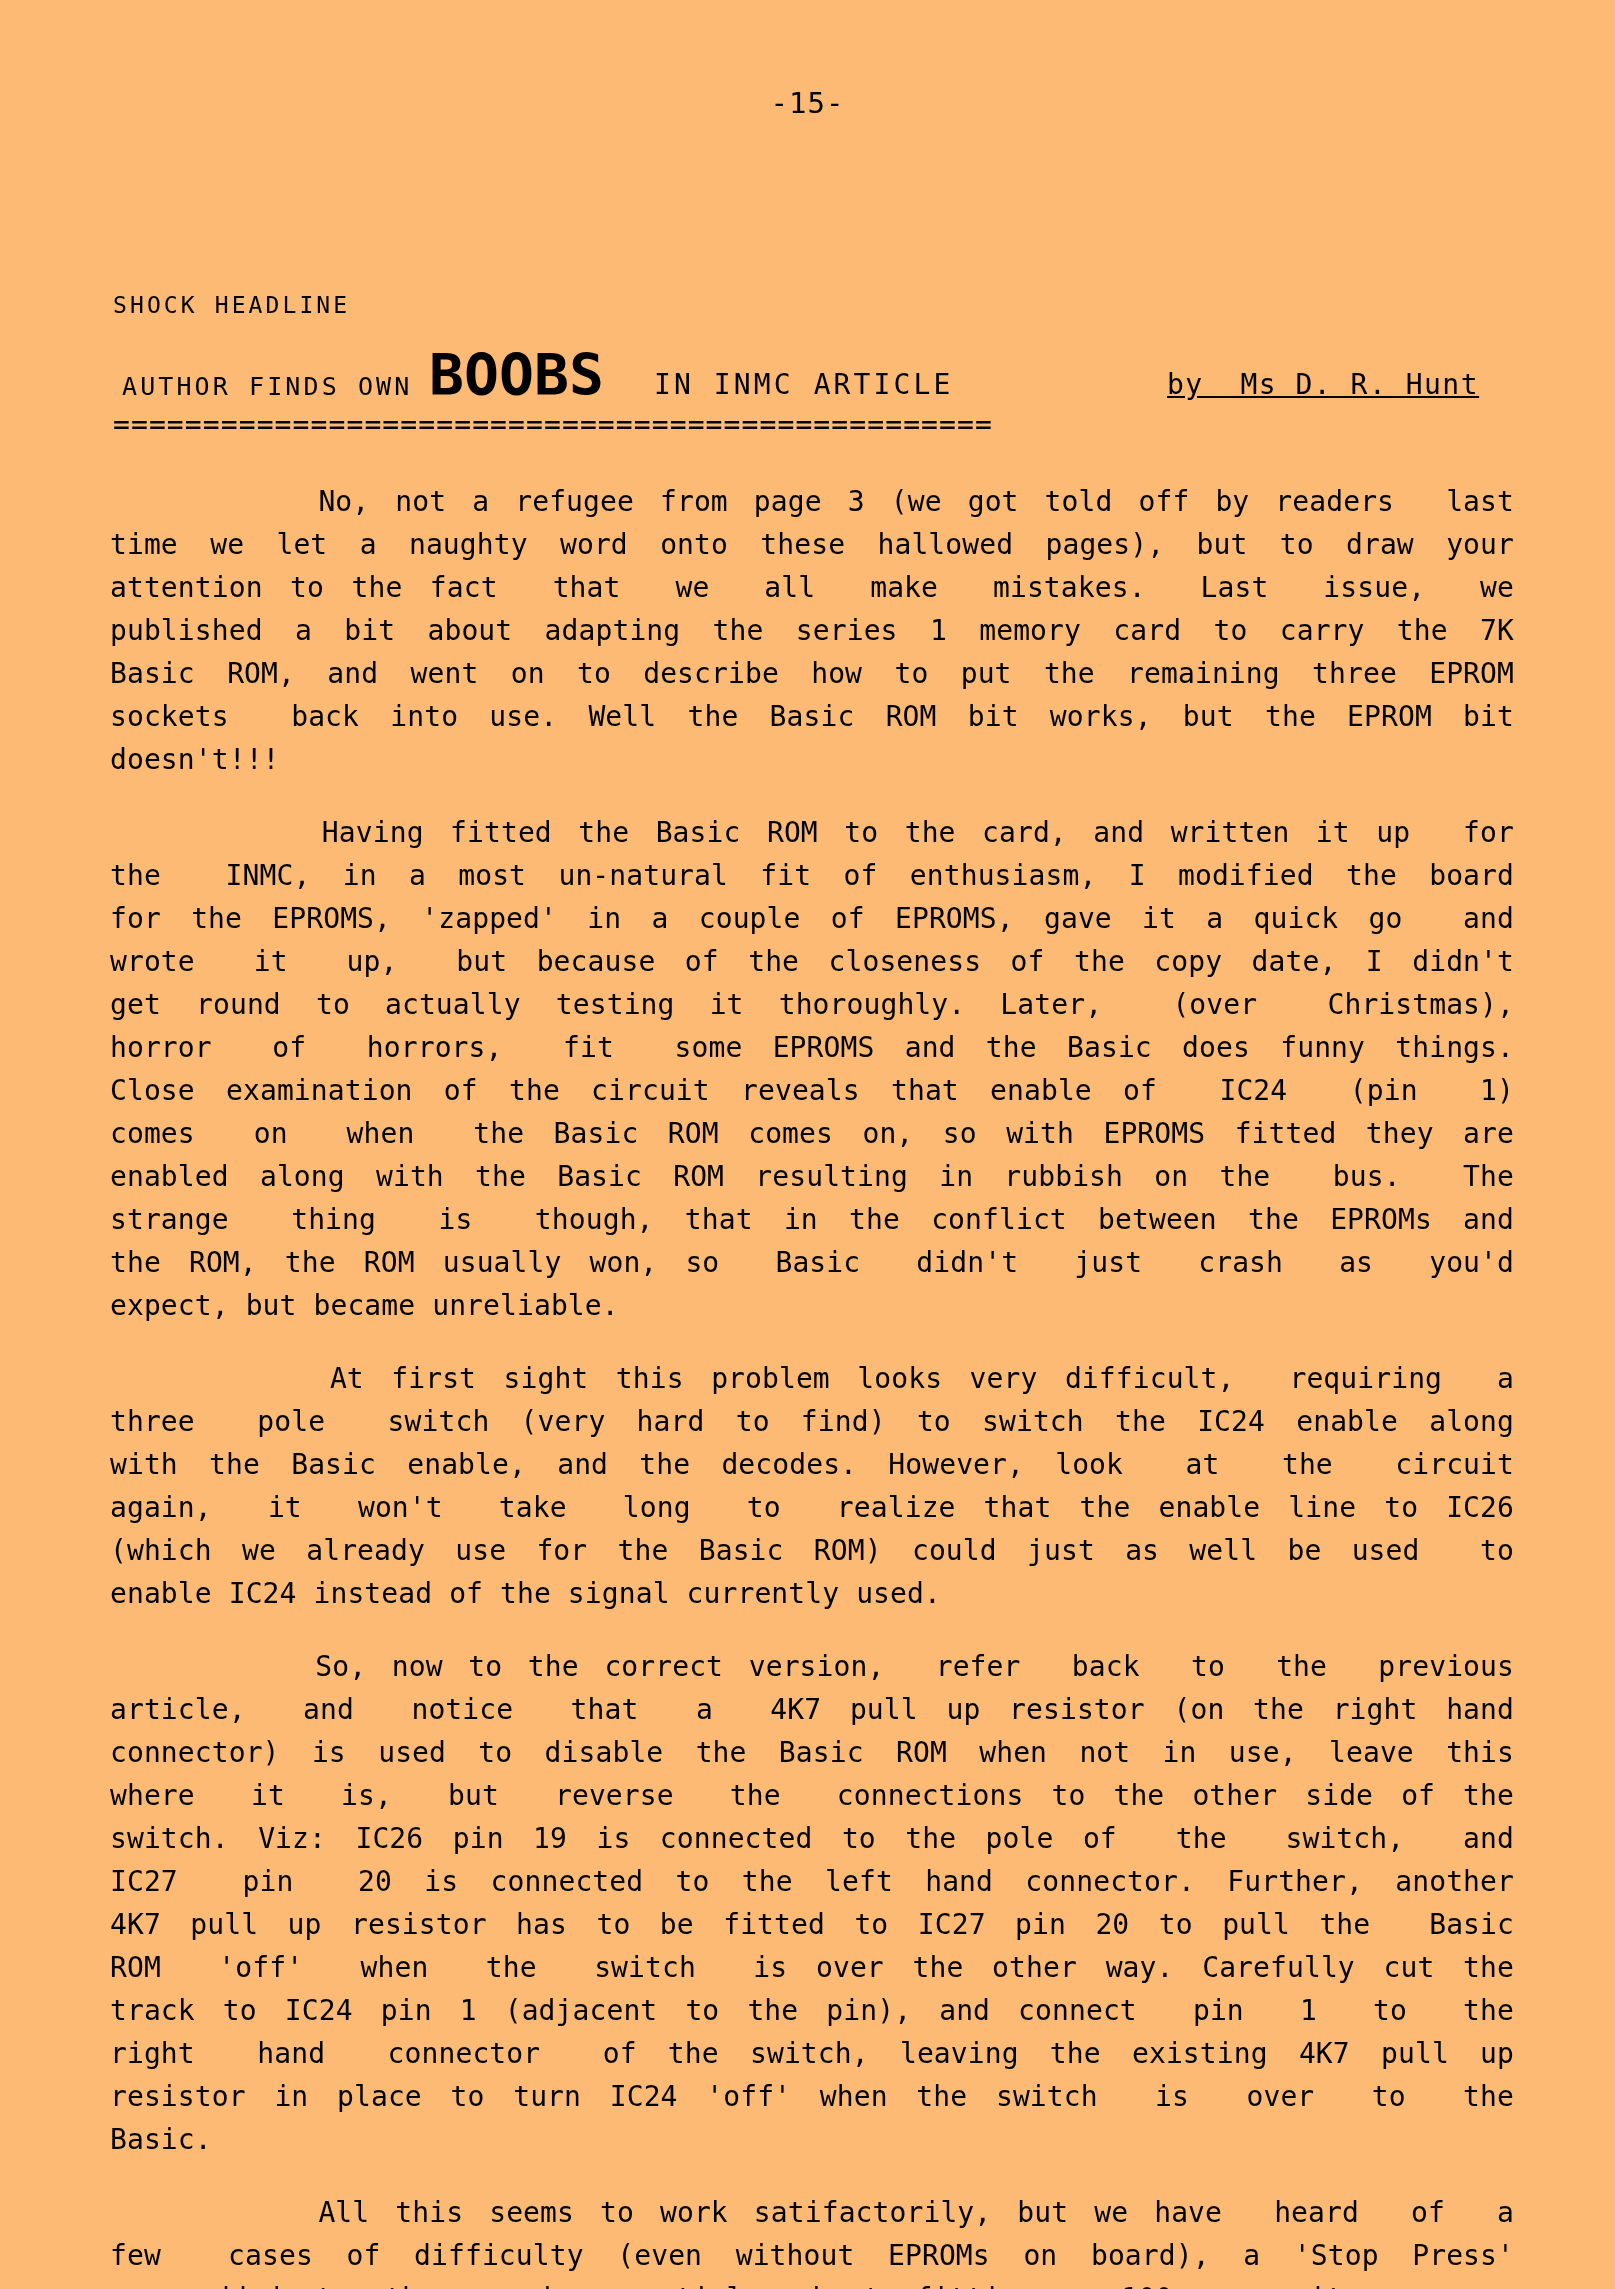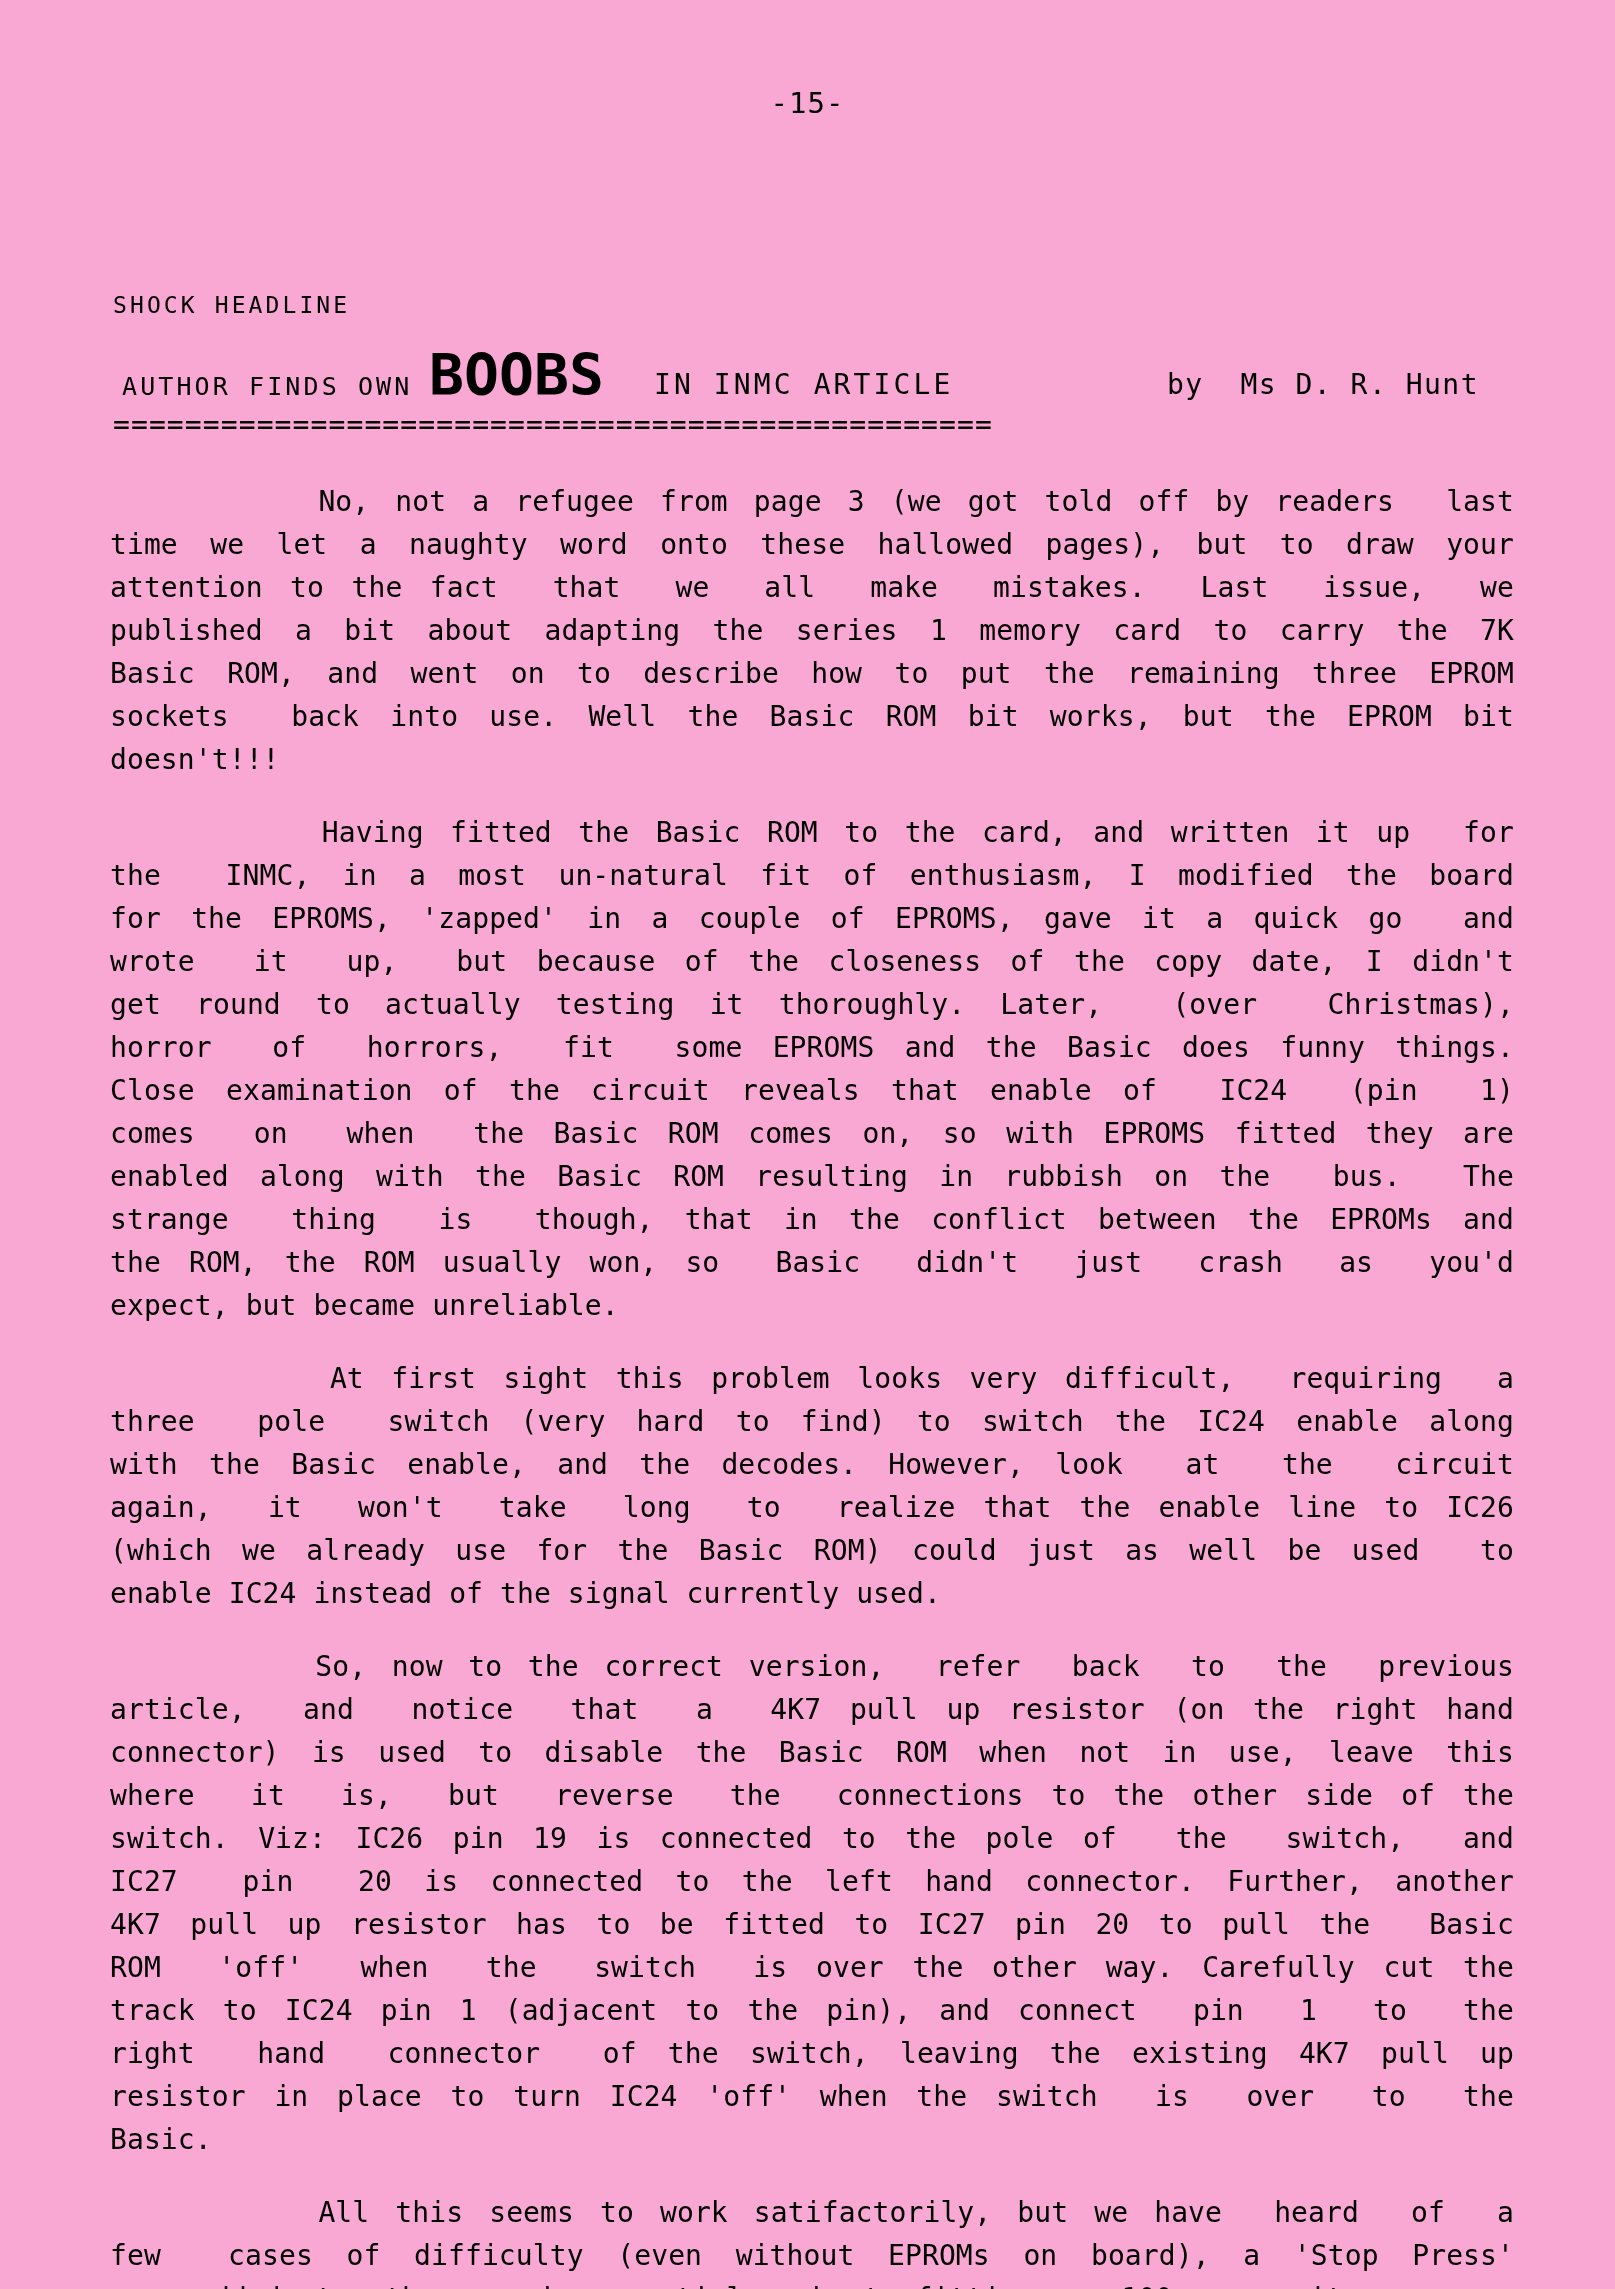--- a/index.html
+++ b/index.html
@@ -6,21 +6,21 @@
   html, body {
     margin: 0;
     padding: 0;
     background: #ffffff;
   }
 
   .page {
     position: relative;
     width: 1615px;
     height: 2290px;
-    background: #f9a8d4;
+    background: #fdba74;
     margin: 0 auto;
     overflow: hidden;
     font-family: "DejaVu Sans Mono", "Liberation Mono", monospace;
     color: #000000;
     -webkit-font-smoothing: none;
   }
 
   
   .page-number {
     position: absolute;
@@ -91,20 +91,21 @@
   }
 
   .byline {
     position: absolute;
     left: 1054px;
     bottom: 2px;
     font-size: 28px;
     letter-spacing: 1.5px;
     white-space: pre;
     line-height: 1;
+    text-decoration: underline;
   }
 
   .rule {
     margin-top: 9.8px;
     font-size: 28px;
     letter-spacing: 1.1px;
     white-space: pre;
     line-height: 1;
     overflow: hidden;
     height: 29px;

